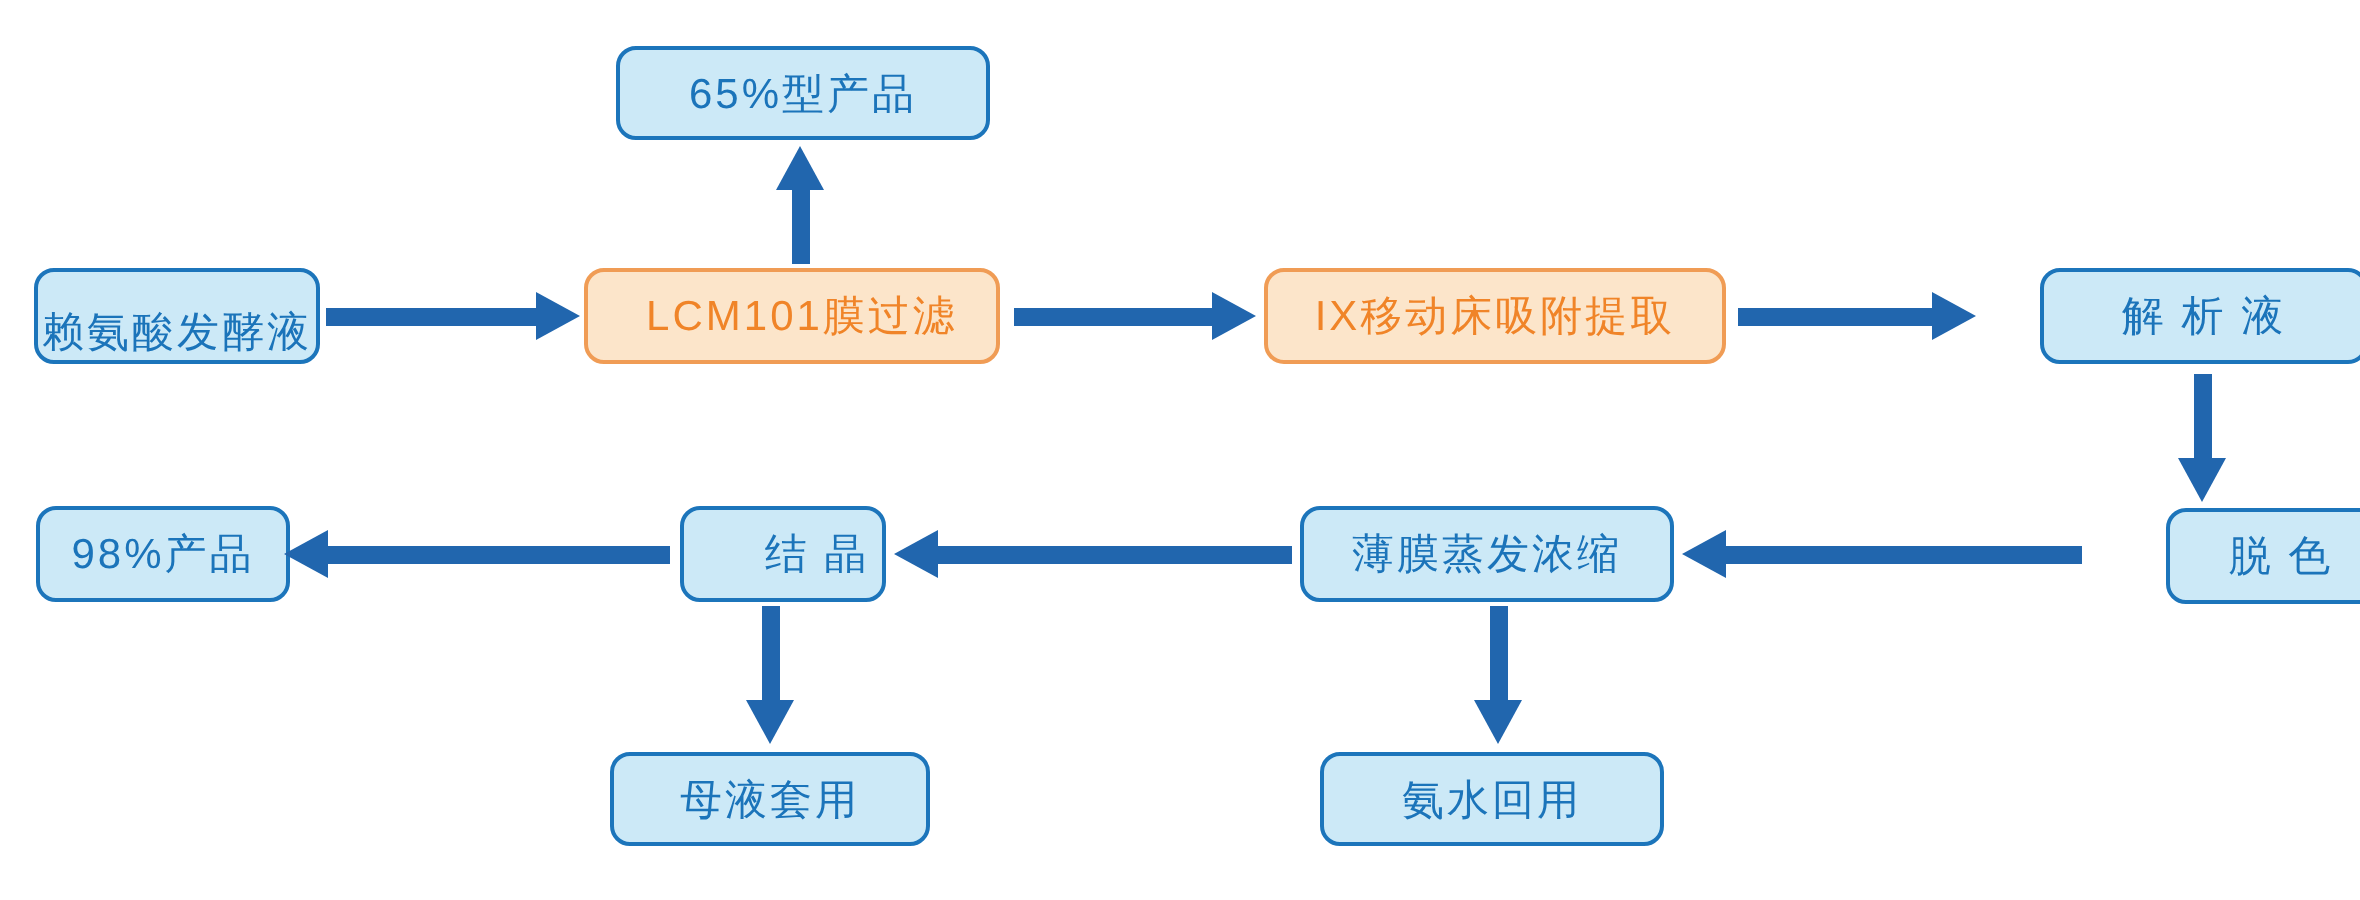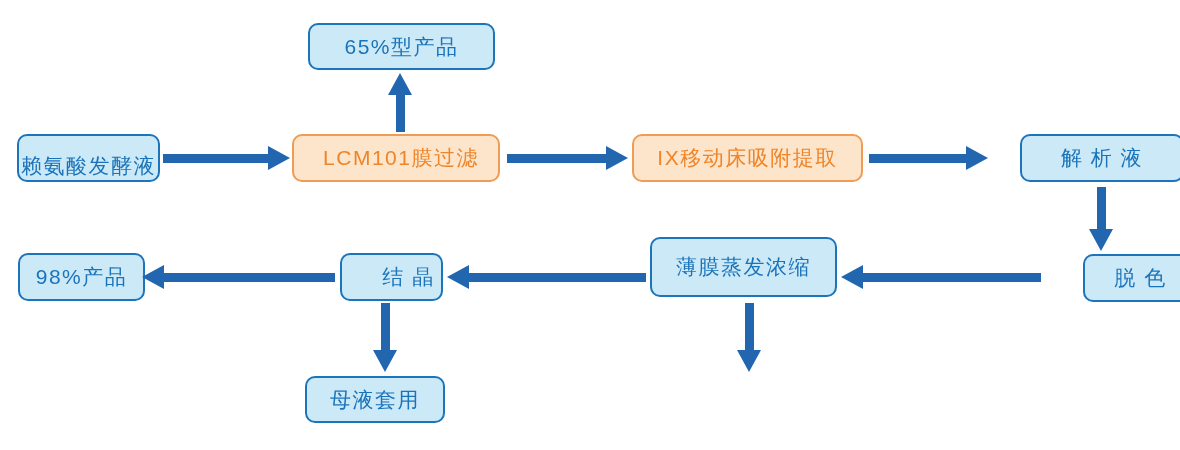--- a/index.html
+++ b/index.html
@@ -90,36 +90,39 @@
   </div>
 
   <div class="node stream" style="left:308px; top:23px; width:187px; height:47px;">
     <span>65%型产品</span>
   </div>
 
   <div class="node stream" style="left:1043px; top:254px; width:115px; height:48px;margin-left:40px;">
     <span>脱  色</span>
   </div>
 
-  <div class="node stream" style="left:650px; top:237px; width:187px; height:60px;">
+  <div class="node stream" style="left:650px; top:253px; width:187px; height:48px;">
     <span>薄膜蒸发浓缩</span>
   </div>
 
   <div class="node stream" style="left:340px; top:253px; width:103px; height:48px;padding-left:34px;">
     <span>结  晶</span>
   </div>
 
   <div class="node stream" style="left:18px; top:253px; width:127px; height:48px;">
     <span>98%产品</span>
   </div>
 
-  <div class="node stream" style="left:305px; top:376px; width:140px; height:47px;">
+  <div class="node stream" style="left:305px; top:376px; width:160px; height:47px;">
     <span>母液套用</span>
   </div>
 
+  <div class="node stream" style="left:660px; top:376px; width:172px; height:47px;">
+    <span>氨水回用</span>
+  </div>
 
   <div class="arrow h right" style="left:163px; top:146px; width:127px;">
     <div class="shaft"></div>
     <div class="head"></div>
   </div>
 
   <div class="arrow v up" style="left:388px; top:73px; height:59px;">
     <div class="head"></div>
     <div class="shaft"></div>
   </div>

